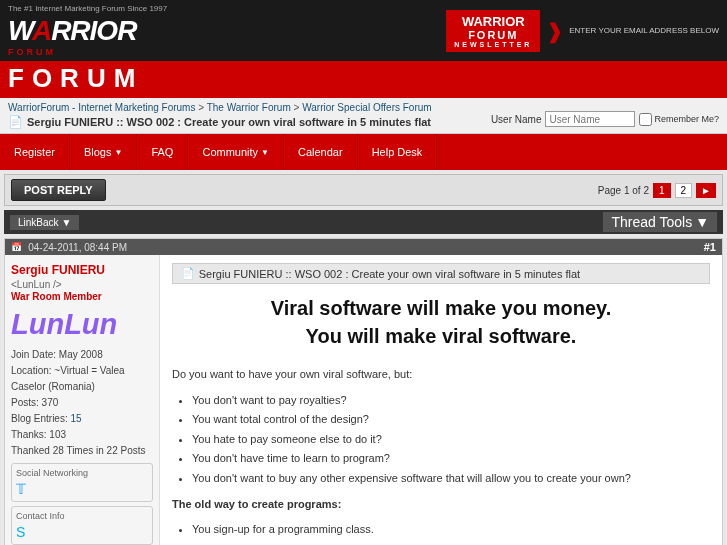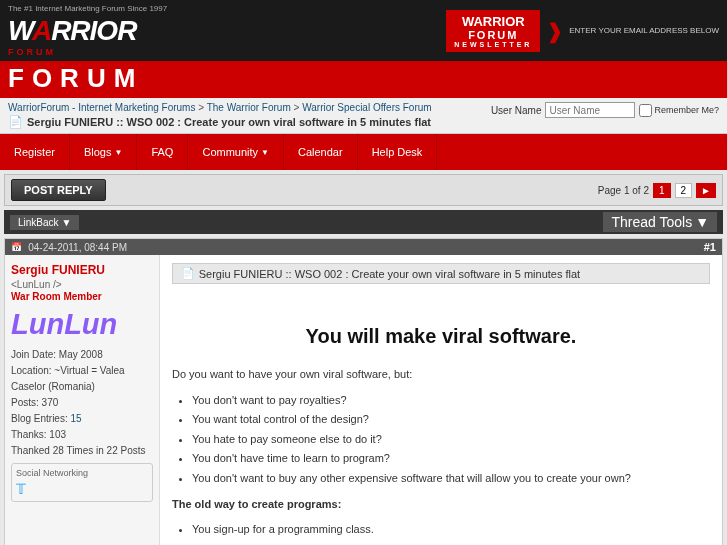--- a/index.html
+++ b/index.html
@@ -18,21 +18,21 @@
     .newsletter-subscribe { display: flex; flex-direction: column; gap: 10px; }
     .email-label { font-size: 8px; color: #ccc; }
     .email-input { width: 130px; height: 16px; font-size: 9px; border: 1px solid #999; }
     .subscribe-btn { background: #cc0000; color: white; font-size: 9px; font-weight: bold; border: none; padding: 2px 6px; cursor: pointer; }
 
     
     .forum-bar { background: #cc0000; padding: 2px 8px 4px; }
     .forum-bar-text { font-size: 26px; font-weight: 900; color: white; letter-spacing: 8px; }
 
     
-    .breadcrumb-area { background: #f0f0f0; border-bottom: 1px solid #ccc; display: flex; align-items: flex-start; justify-content: space-between; padding: 4px 8px; }
+    .breadcrumb-area { background: #f0f0f0; border-bottom: 1px solid #ccc; display: flex; align-items: flex-end; justify-content: space-between; padding: 4px 8px; }
     .breadcrumb-left { flex: 1; }
     .breadcrumb-links { font-size: 10px; color: #555; margin-bottom: 2px; }
     .breadcrumb-links a { color: #1a5276; text-decoration: none; }
     .breadcrumb-links span { color: #555; }
     .breadcrumb-title { font-size: 11px; font-weight: bold; color: #333; display: flex; align-items: center; gap: 4px; }
     .breadcrumb-icon { color: #999; font-size: 12px; }
     .login-area { display: flex; align-items: center; gap: 6px; font-size: 10px; }
     .login-row { display: flex; align-items: center; gap: 4px; margin-bottom: 2px; }
     .login-label { color: #333; min-width: 50px; text-align: right; }
     .login-input { height: 16px; width: 90px; font-size: 10px; border: 1px solid #999; padding: 1px 3px; }
@@ -211,30 +211,34 @@
           <span>Blog Entries:</span>
           <a>15</a>
         </div>
         <div>Thanks: 103</div>
         <div>Thanked 28 Times in 22 Posts</div>
       </div>
       <div class="social-box">
         <div class="social-label">Social Networking</div>
         <div class="social-icon">𝕋</div>
       </div>
+      <div class="social-box">
+        <div class="contact-label">Contact Info</div>
+        <div class="contact-icon">S</div>
+      </div>
     </div>
 
     <div class="post-content">
       <div class="post-title-bar">
         <span class="post-title-icon">📄</span>
         <span>Sergiu FUNIERU :: WSO 002 : Create your own viral software in 5 minutes flat</span>
       </div>
       <div class="main-headline">
         <h2>
-          <br>
+          <span>Viral software will make you money.</span><br>
           <span>You will make viral software.</span><br>
         </h2>
       </div>
       <div class="post-text">
         <p>Do you want to have your own viral software, but:</p>
         <ul>
           <li>You don't want to pay royalties?</li>
           <li>You want total control of the design?</li>
           <li>You hate to pay someone else to do it?</li>
           <li>You don't have time to learn to program?</li>

